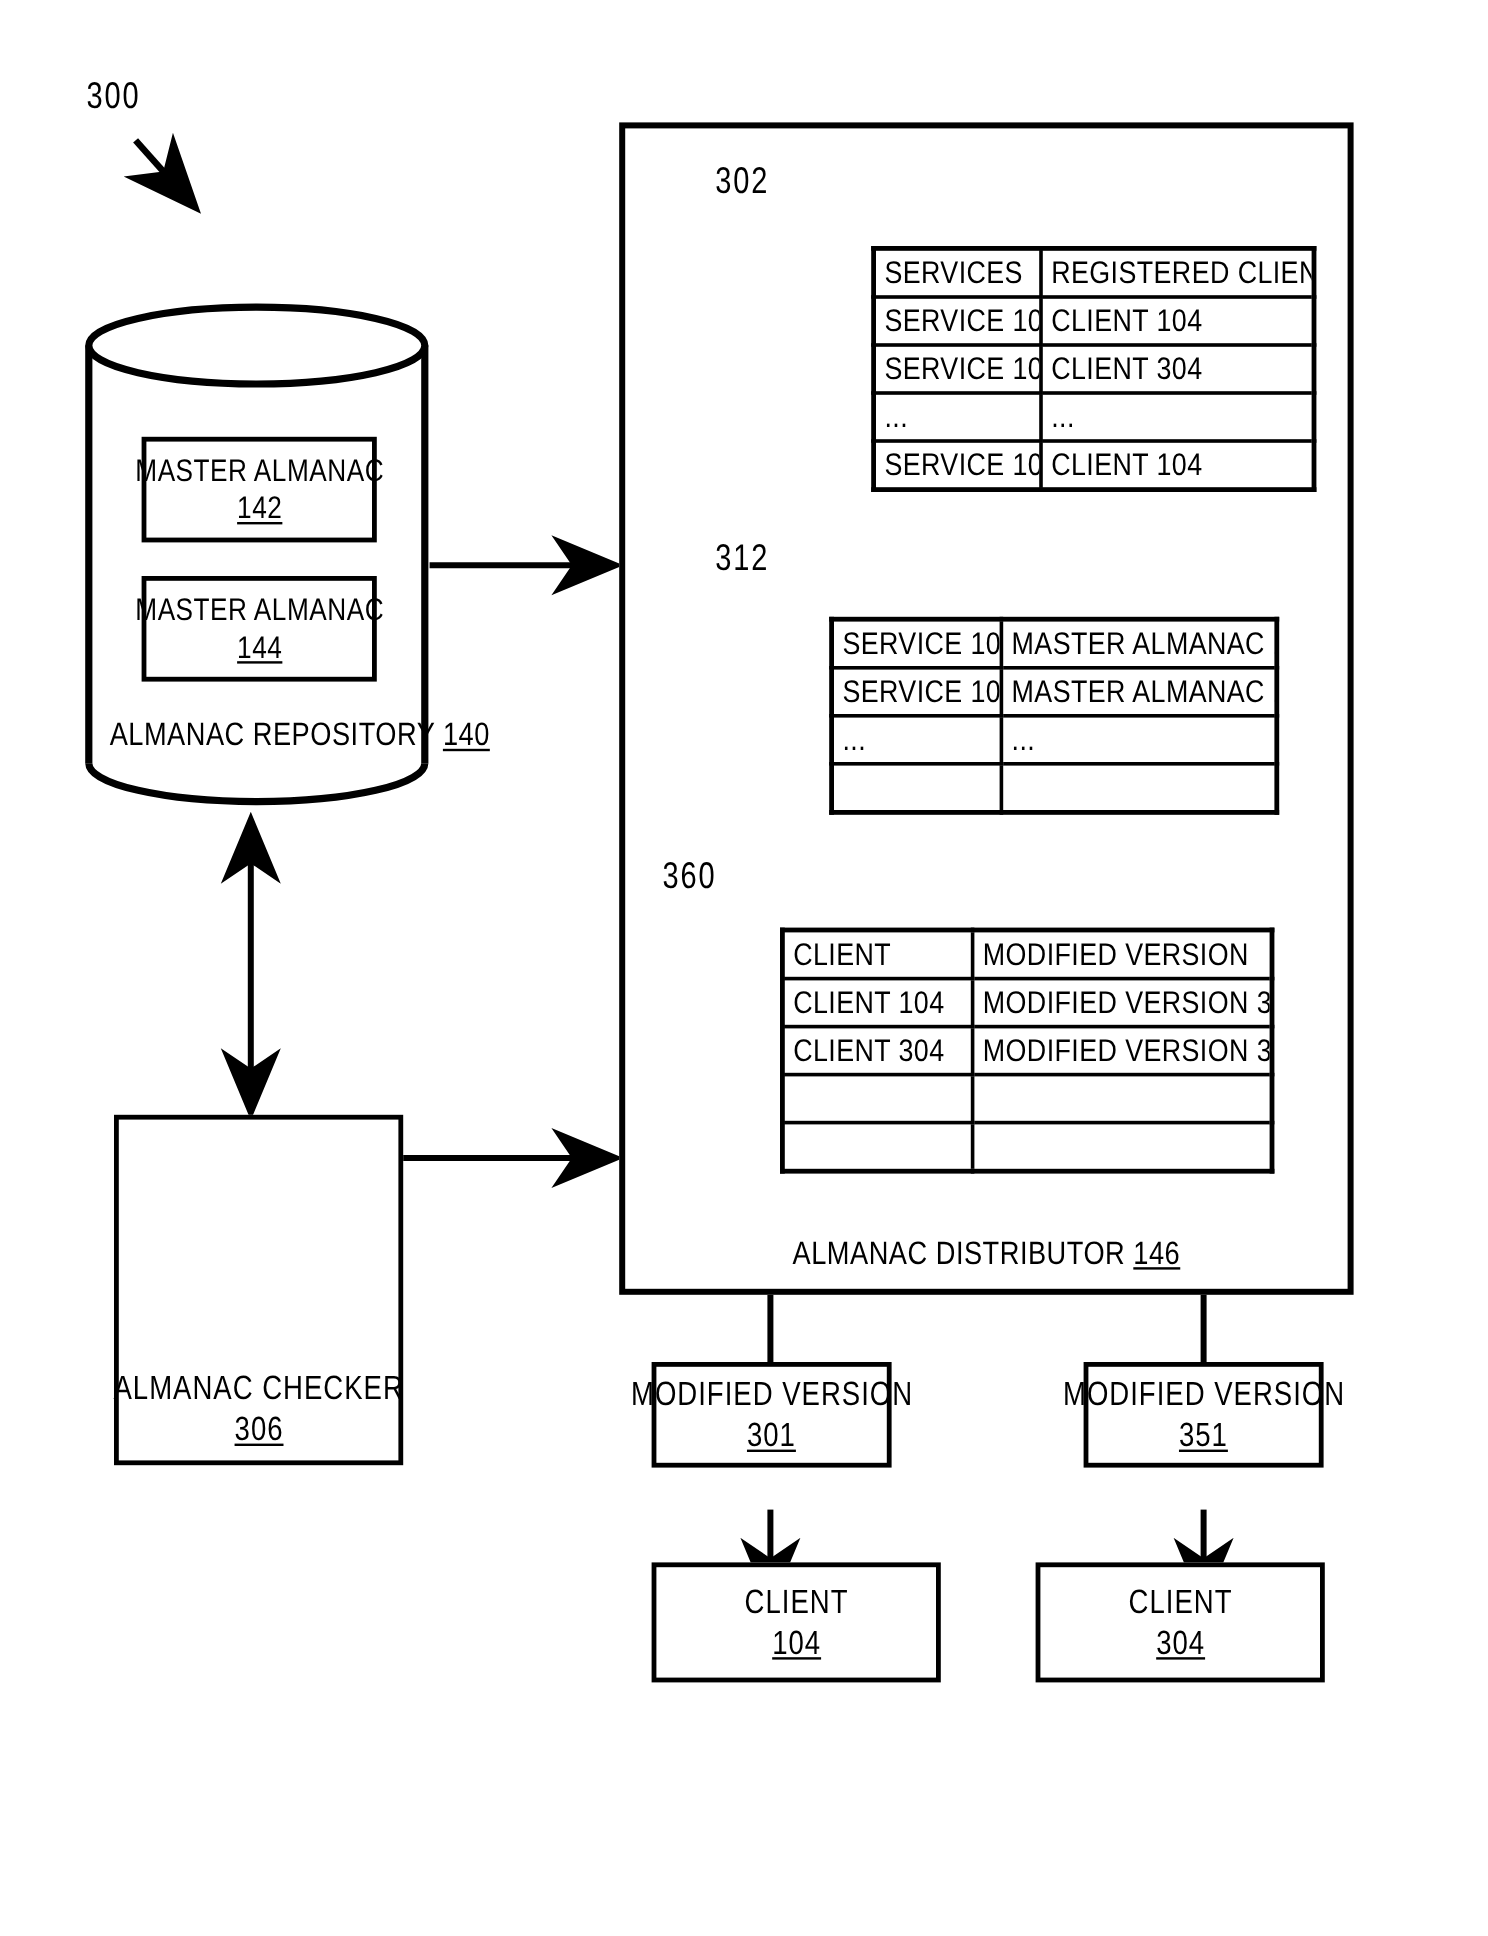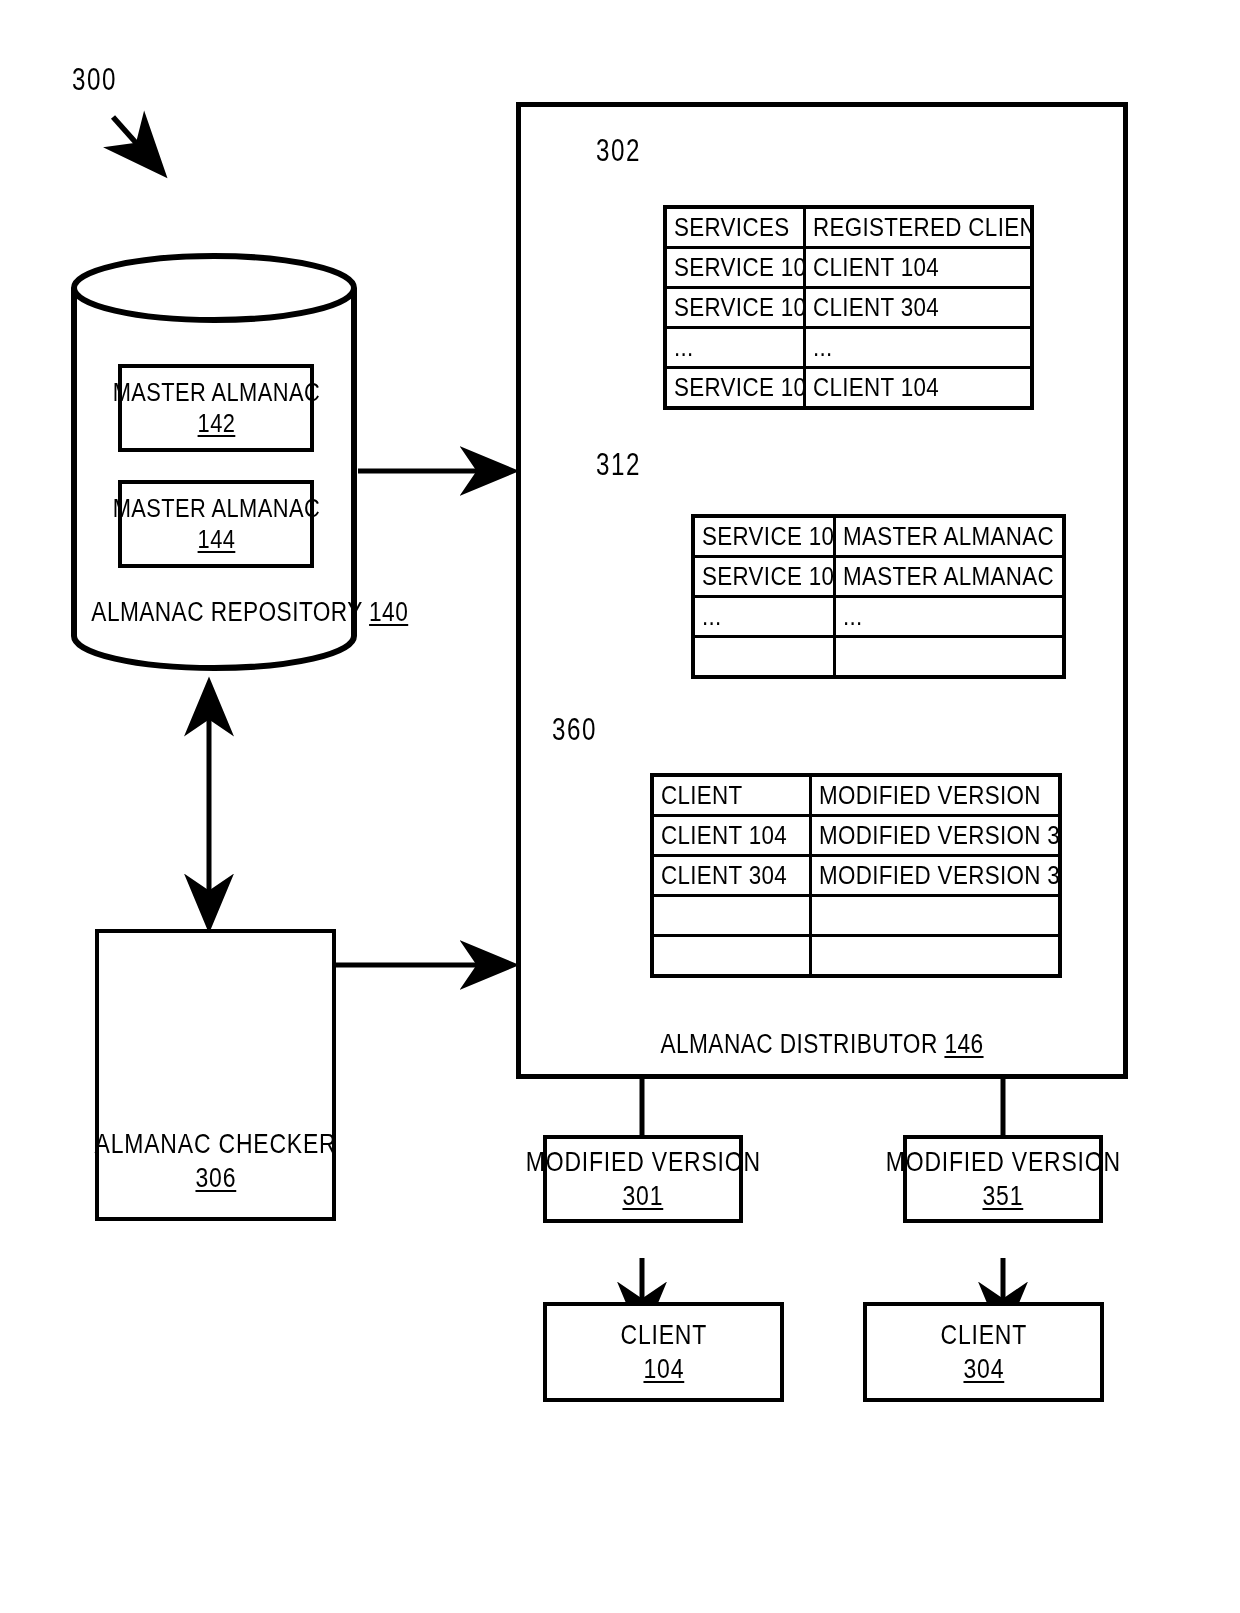--- a/index.html
+++ b/index.html
@@ -235,21 +235,21 @@
     <div id="distributor-label">
       <span>ALMANAC DISTRIBUTOR</span>
       <span class="u">146</span>
     </div>
   </div>
 
   <div class="ref" style="left:596px; top:133px;">302</div>
   <div class="ref" style="left:596px; top:447px;">312</div>
   <div class="ref" style="left:552px; top:712px;">360</div>
 
-  <table class="dtable" style="left:663px; top:205px; width:367px;padding-left:12px;">
+  <table class="dtable" style="left:726px; top:205px; width:367px;padding-left:12px;">
     <colgroup>
         <col style="width:139px">
         <col style="width:228px">
       </colgroup>
     <tbody>
       <tr>
         <td><span>SERVICES</span></td>
         <td><span>REGISTERED CLIENTS</span></td>
       </tr>
       <tr>
@@ -318,21 +318,21 @@
         <td class="blank"><span></span></td>
         <td class="blank"><span></span></td>
       </tr>
       <tr>
         <td class="blank"><span></span></td>
         <td class="blank"><span></span></td>
       </tr>
     </tbody>
   </table>
 
-  <div class="node" style="left:95px; top:929px; width:241px; height:292px; justify-content:flex-end; padding-bottom:22px;">
+  <div class="node" style="left:95px; top:929px; width:241px; height:292px; justify-content:flex-end; padding-bottom:9px;">
     <div class="ln">ALMANAC CHECKER</div>
     <div class="ln num">306</div>
   </div>
 
   <div class="node" style="left:543px; top:1135px; width:200px; height:88px;">
     <div class="ln">MODIFIED VERSION</div>
     <div class="ln num">301</div>
   </div>
 
   <div class="node" style="left:543px; top:1302px; width:241px; height:100px;">

